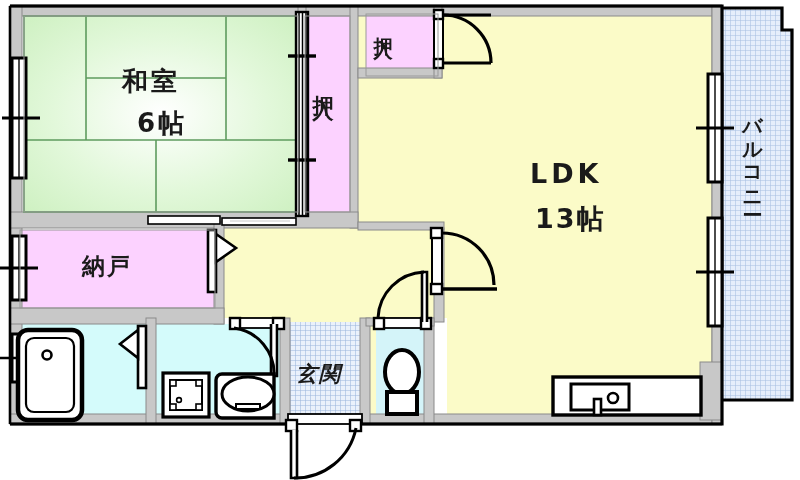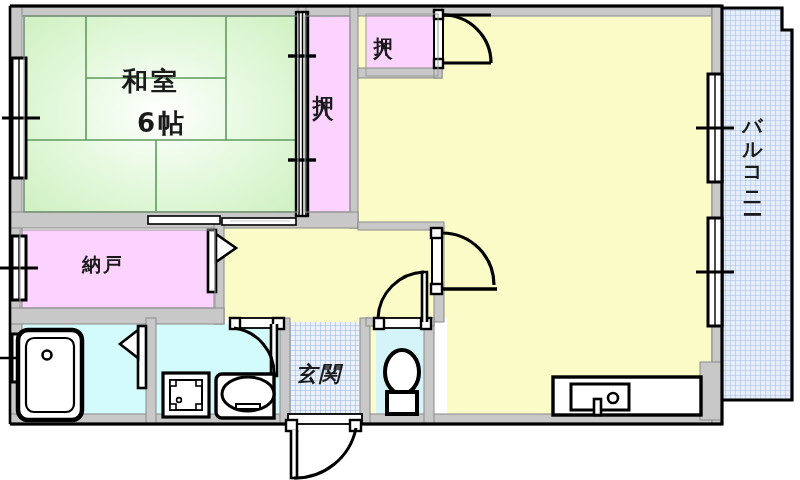--- a/index.html
+++ b/index.html
@@ -262,22 +262,24 @@
       <rect x="24" y="16" width="274" height="196"></rect>
       <rect x="305" y="16" width="45" height="196"></rect>
       <rect x="366" y="14" width="72" height="62"></rect>
       <rect x="20" y="230" width="195" height="78"></rect>
     </g>
   </svg>
 
   <div class="lbl" style="left:122px;top:68px;font-size:26px;letter-spacing:3px;">和室</div>
   <div class="lbl" style="left:122px;top:110px;font-size:26px;letter-spacing:3px;margin-left:15px;">6帖</div>
 
-
-  <div class="lbl" style="left:82px;top:255px;font-size:19px;letter-spacing:2px;font-family:Liberation Serif, serif;">納戸</div>
+  <div class="lbl" style="left:530px;top:160px;font-size:27px;letter-spacing:4px;">LDK</div>
+  <div class="lbl" style="left:535px;top:205px;font-size:27px;letter-spacing:2px;">13帖</div>
+
+  <div class="lbl" style="left:82px;top:255px;font-size:23px;letter-spacing:2px;font-family:Liberation Serif, serif;">納戸</div>
 
   <div class="lbl" style="left:296px;top:363px;font-size:21px;letter-spacing:2px;font-style:italic;">玄関</div>
 
   <div class="lbl vlbl" style="left:312px;top:78px;font-size:21px;letter-spacing:4px;">押入</div>
 
   <div class="lbl vlbl" style="left:373px;top:22px;font-size:19px;letter-spacing:2px;">押入</div>
 
   <div class="lbl vlbl" style="left:742px;top:104px;font-size:20px;letter-spacing:2px;">バルコニー</div>
 
 </div>

